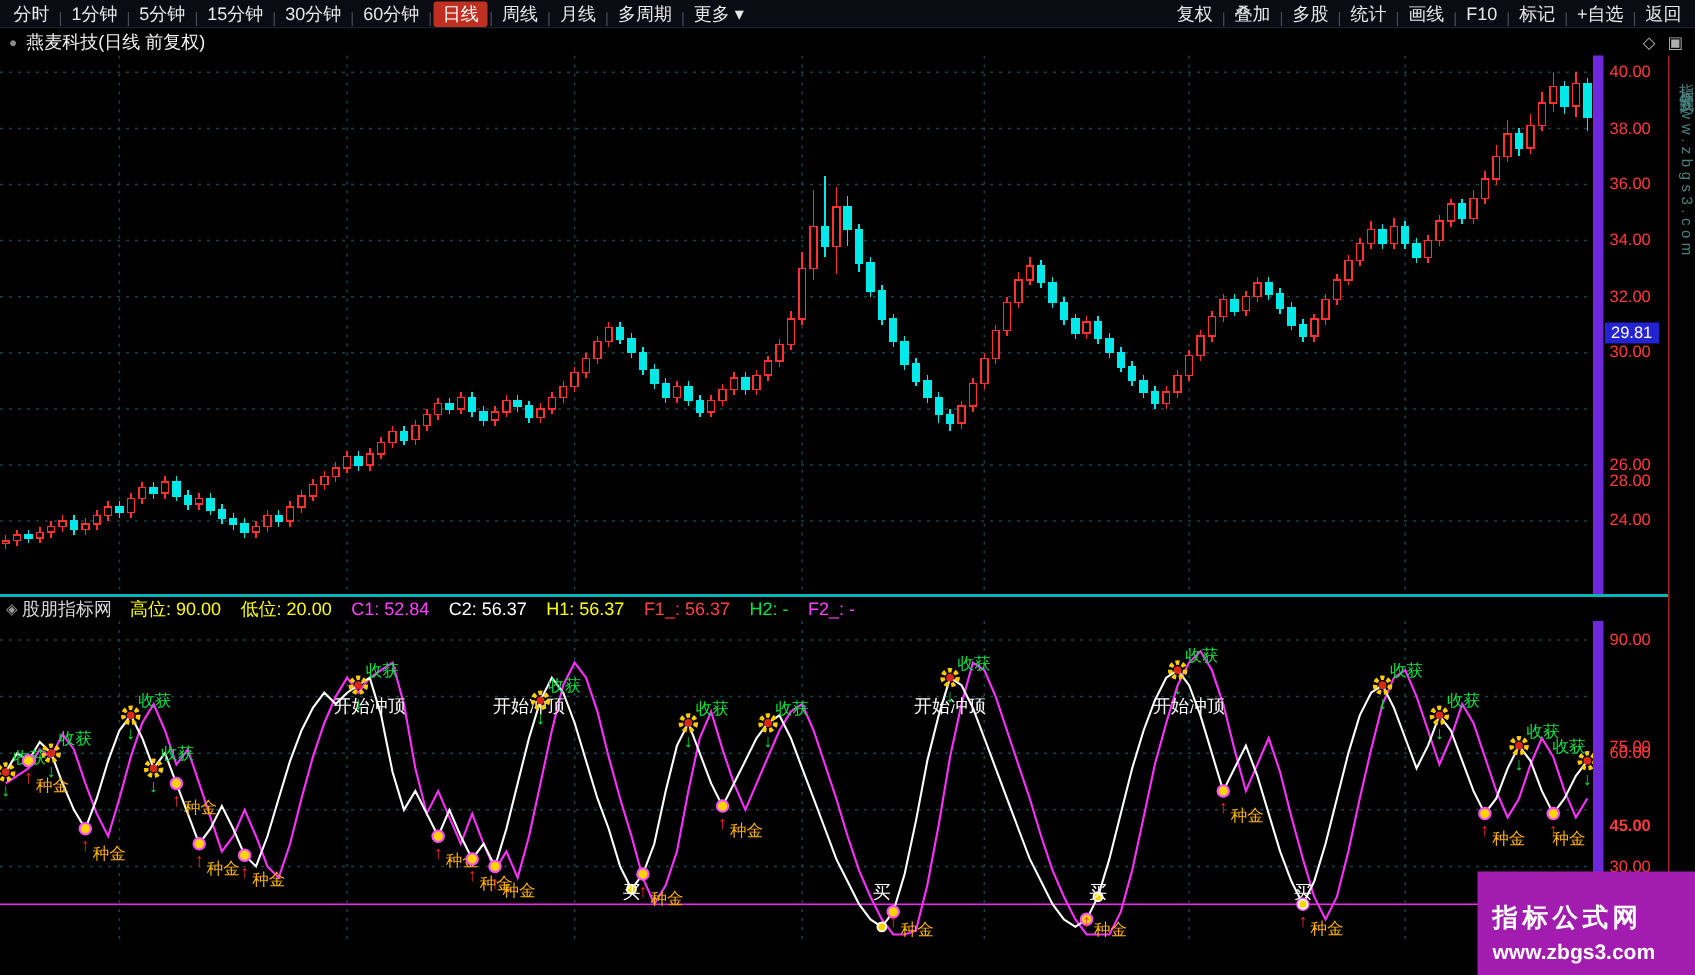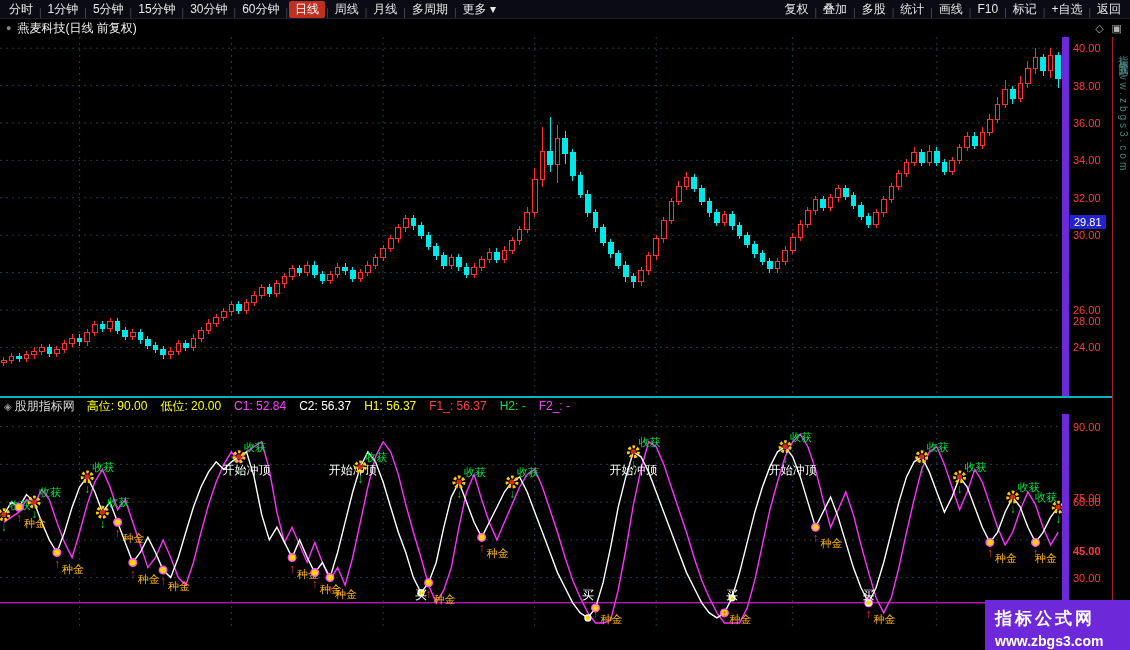--- a/index.html
+++ b/index.html
@@ -29,21 +29,21 @@
   #ind-chart{position:absolute;top:414px;left:0;width:1112px;height:214px;background:#000}
   
   #date-axis{position:absolute;top:628px;left:0;width:1112px;height:22px;border-top:1px solid #6e1414;background:#000}
   .dyear{position:absolute;top:4px;left:6px;font-size:11px;color:#e8e8e8}
   .dlabel{position:absolute;top:4px;font-size:11px;color:#ff3a3a;transform:translateX(-50%)}
   .dbadge{position:absolute;top:2px;transform:translateX(-50%);background:#2222cc;color:#fff;font-size:11px;padding:1px 6px}
   
   #right-strip{position:absolute;top:37px;left:1112px;width:18px;height:613px;background:#020202;border-left:1px solid #a42222;overflow:hidden}
   .strip-text{writing-mode:vertical-rl;font-size:10px;color:#47827f;letter-spacing:3px;margin:10px 0 0 3px}
   
-  #watermark{position:absolute;right:0;bottom:0;width:145px;height:50px;background:#6d28d9;color:#fff;z-index:40;padding:7px 0 0 10px}
+  #watermark{position:absolute;right:0;bottom:0;width:145px;height:69px;background:#a21caf;color:#fff;z-index:40;padding:19px 0 0 10px}
   #wm1{font-size:17px;font-weight:bold;letter-spacing:3px}
   #wm2{font-size:14px;font-weight:bold;margin-top:3px}
 </style>
 </head>
 <body>
 
 <div id="screen">
 
   <div id="topbar">
     <div class="tb-group" id="tb-left">

